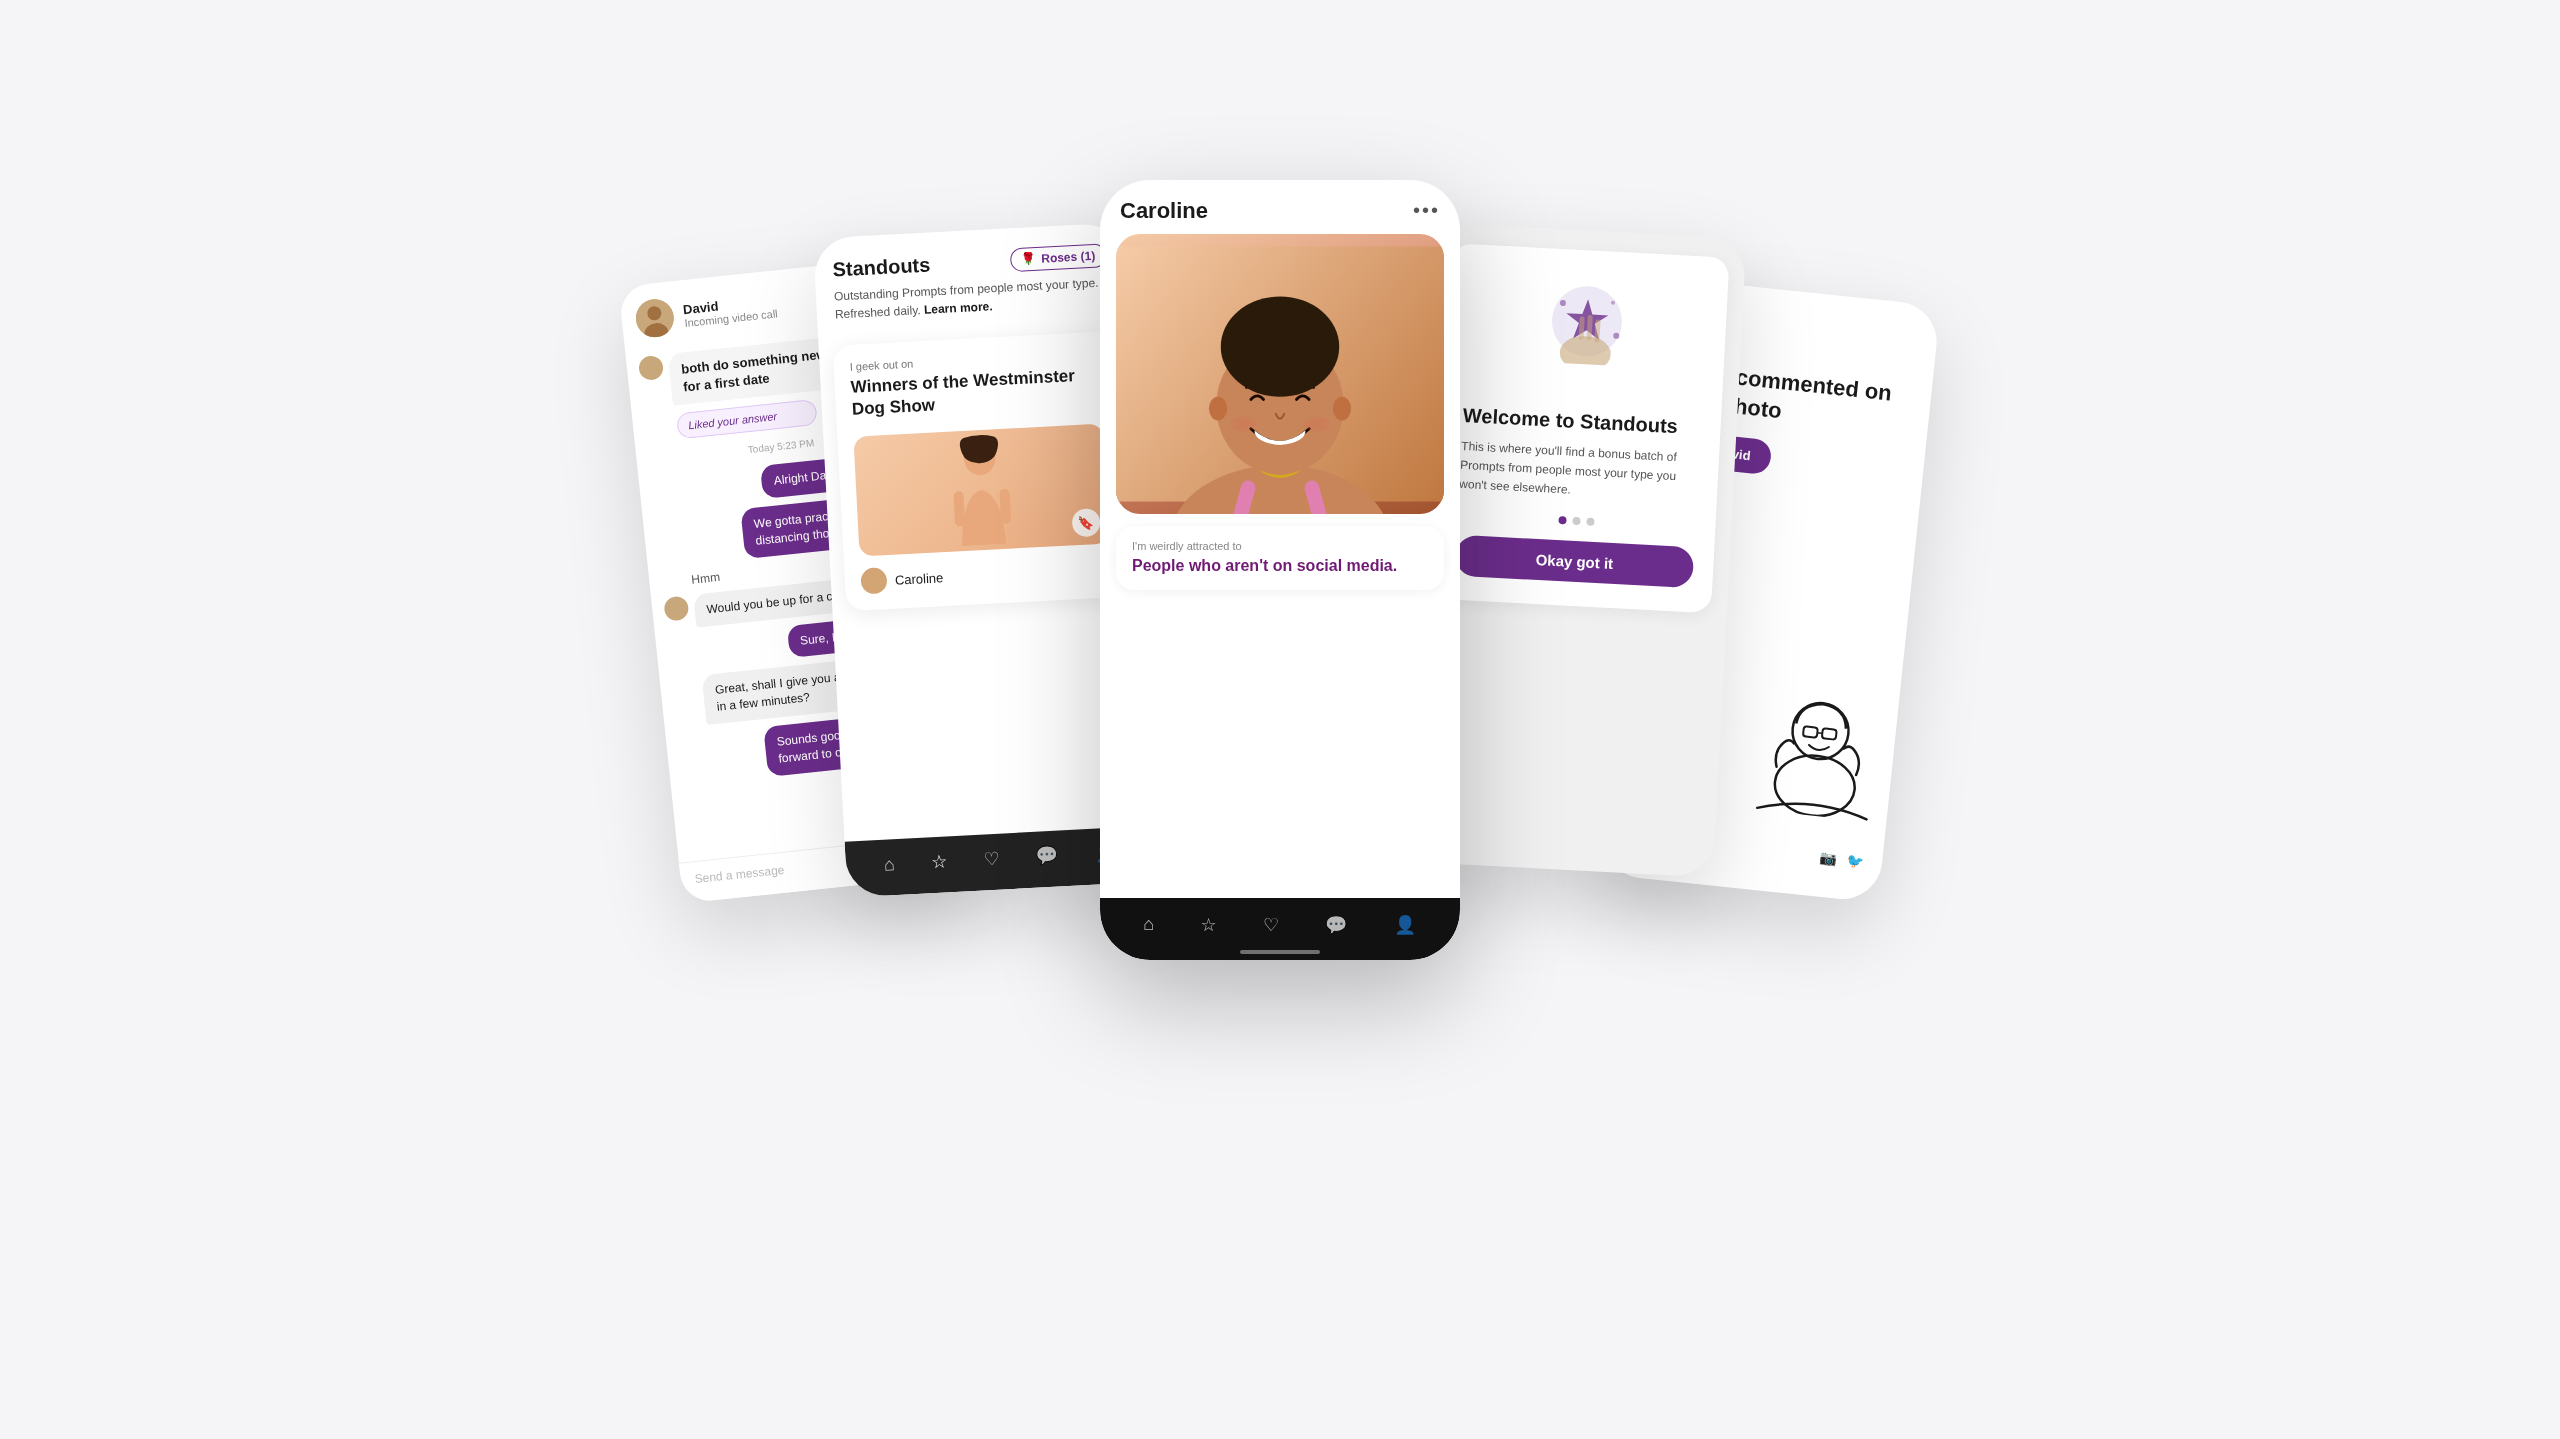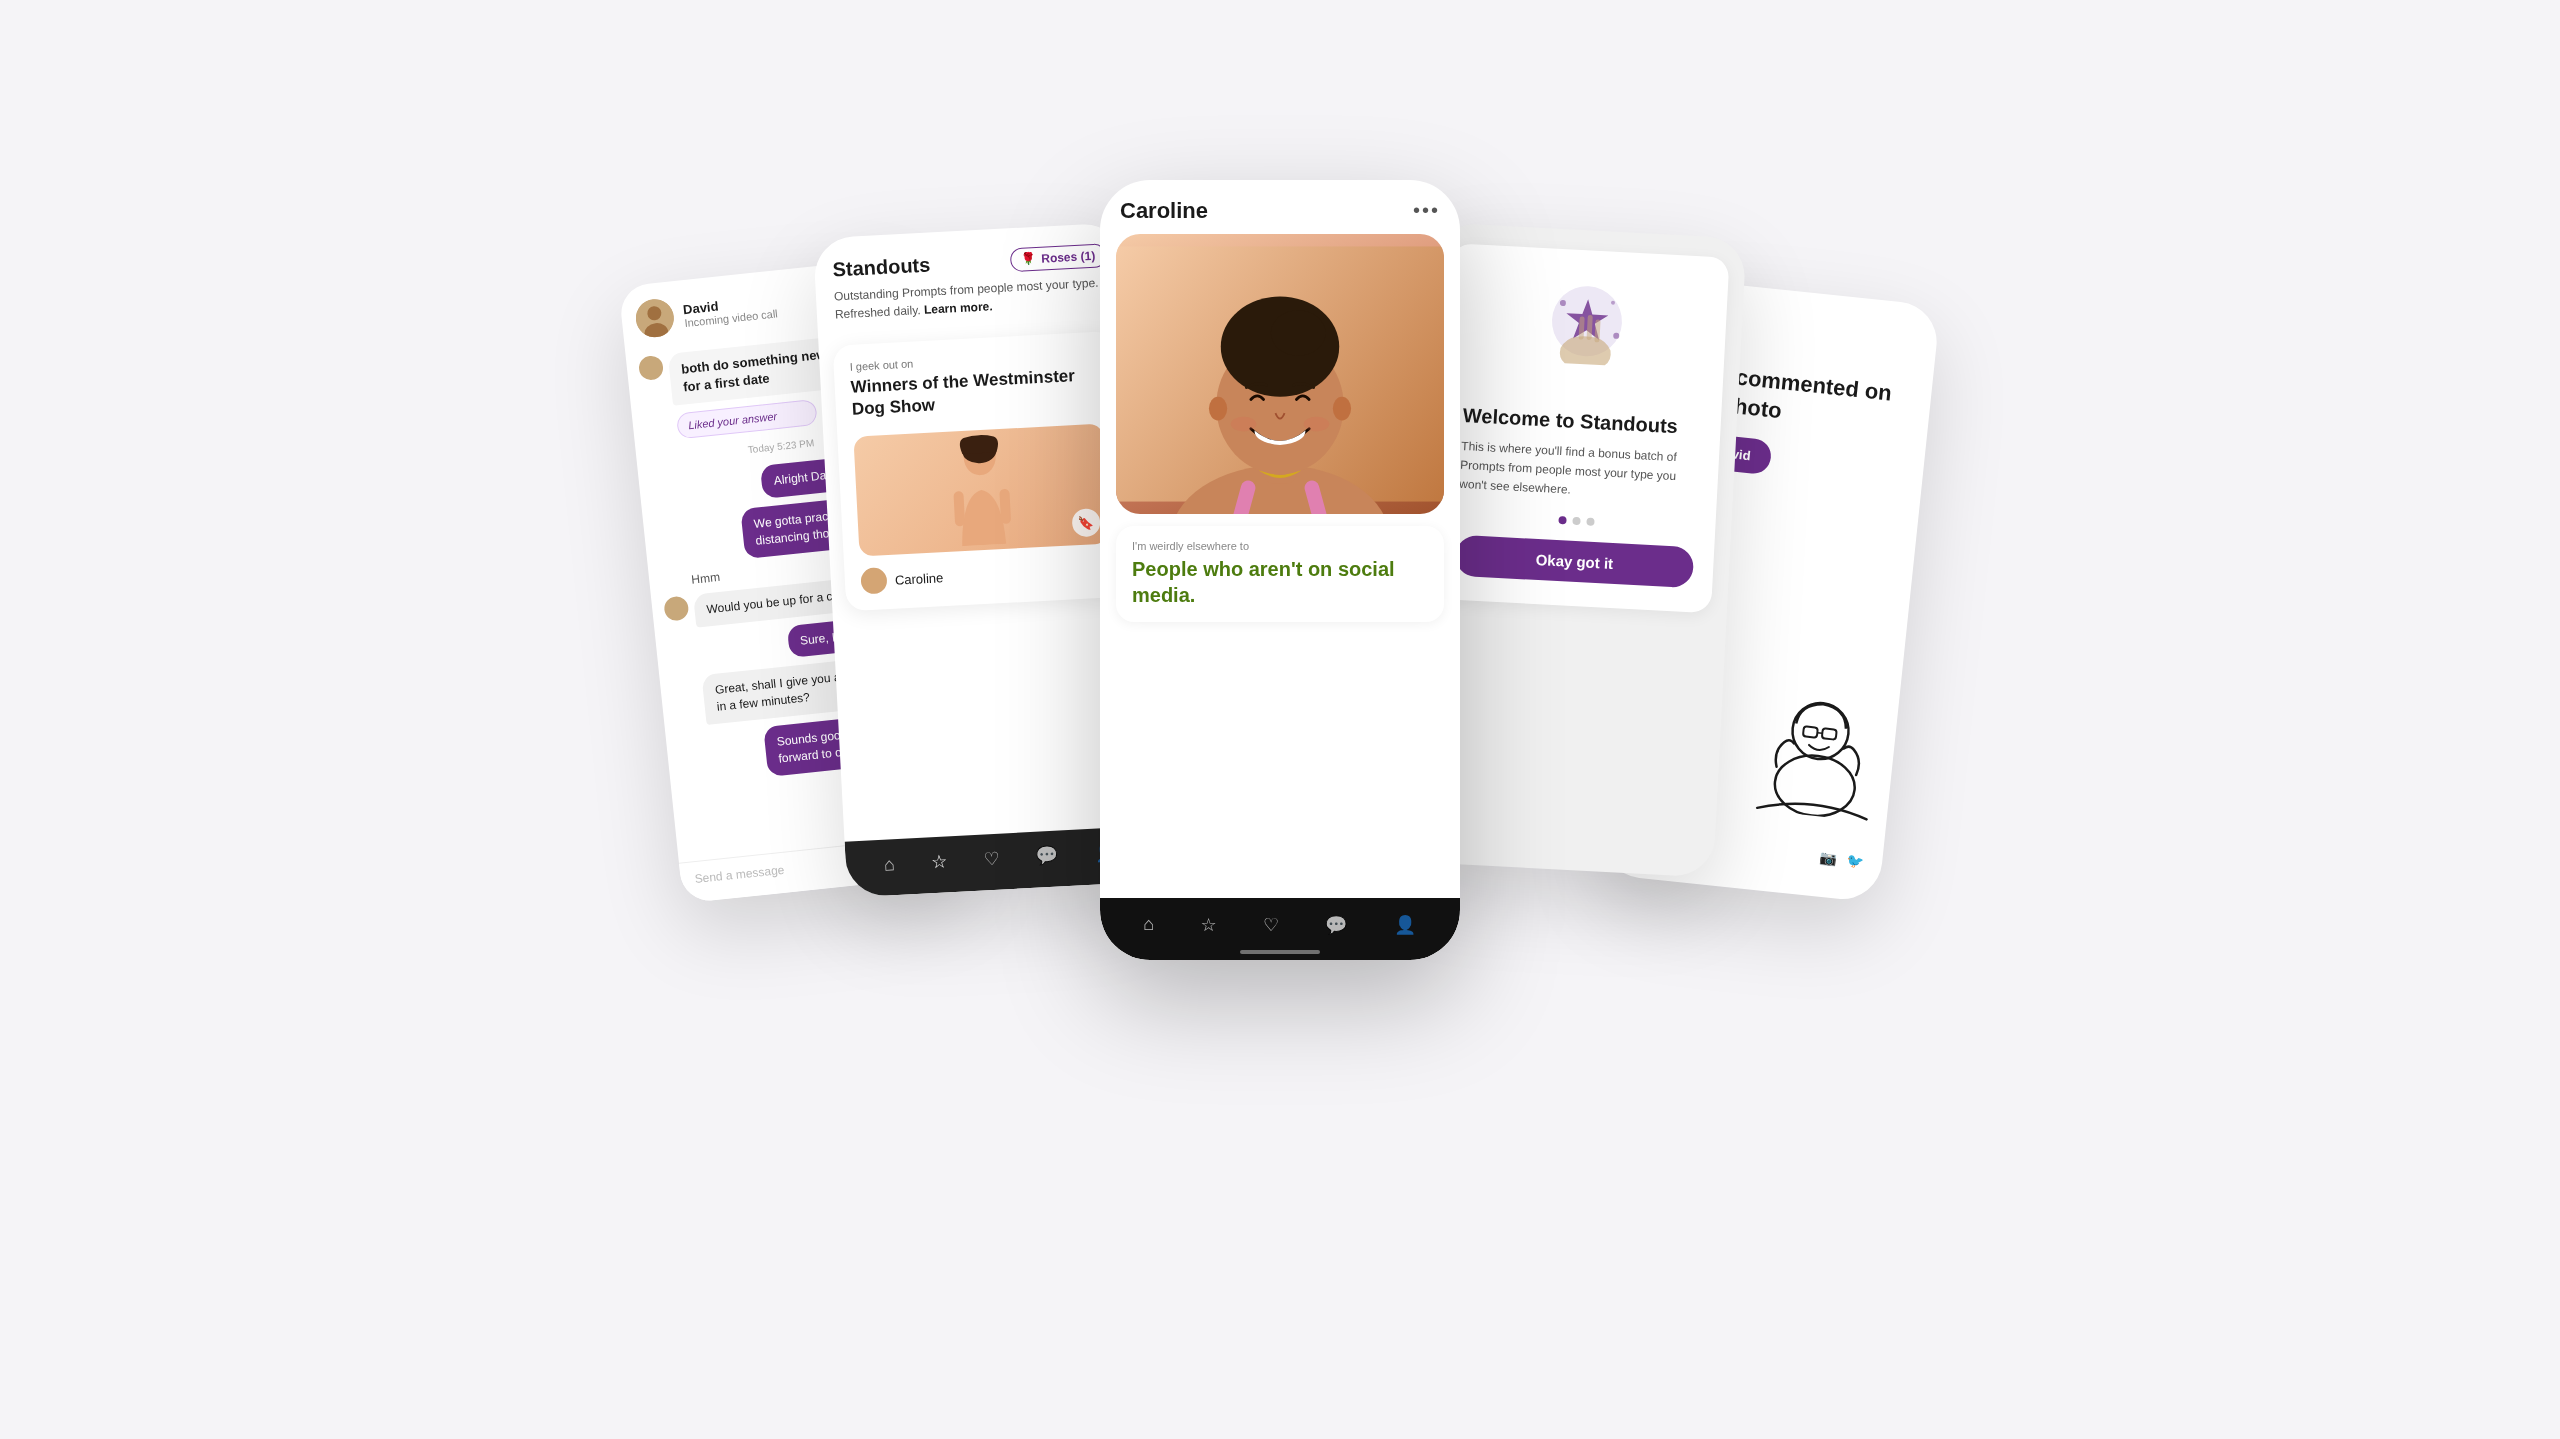--- a/index.html
+++ b/index.html
@@ -288,23 +288,23 @@
       background: #fff;
       border-radius: 18px;
       box-shadow: 0 2px 12px rgba(0,0,0,0.06);
     }
     .prompt-label {
       font-size: 11px;
       color: #888;
       margin-bottom: 4px;
     }
     .prompt-answer {
-      font-size: 20px;
+      font-size: 16px;
       font-weight: 700;
-      color: #4d7c0f;
+      color: #701a75;
       line-height: 1.3;
     }
 
     .profile-bottom-nav {
       position: absolute;
       bottom: 0; left: 0; right: 0;
       background: #111;
       display: flex;
       justify-content: space-around;
       align-items: center;
@@ -605,21 +605,21 @@
 
         <path d="M145 265 L130 320" stroke="#e080b0" stroke-width="16" stroke-linecap="round"></path>
         <path d="M215 265 L230 320" stroke="#e080b0" stroke-width="16" stroke-linecap="round"></path>
 
         <path d="M143 155 Q155 148 165 152" stroke="#2a1a0a" stroke-width="3" fill="none" stroke-linecap="round"></path>
         <path d="M195 152 Q205 148 217 155" stroke="#2a1a0a" stroke-width="3" fill="none" stroke-linecap="round"></path>
       </svg>
     </div>
 
     <div class="profile-prompt-card">
-      <div class="prompt-label">I'm weirdly elsewhere to</div>
+      <div class="prompt-label">I'm weirdly attracted to</div>
       <div class="prompt-answer">People who aren't on social media.</div>
     </div>
 
     <div class="profile-bottom-nav">
       <span class="nav-icon-light">⌂</span>
       <span class="nav-icon-light">☆</span>
       <span class="nav-icon-light">♡</span>
       <span class="nav-icon-light">💬</span>
       <span class="nav-icon-light">👤</span>
       <div class="home-indicator"></div>

